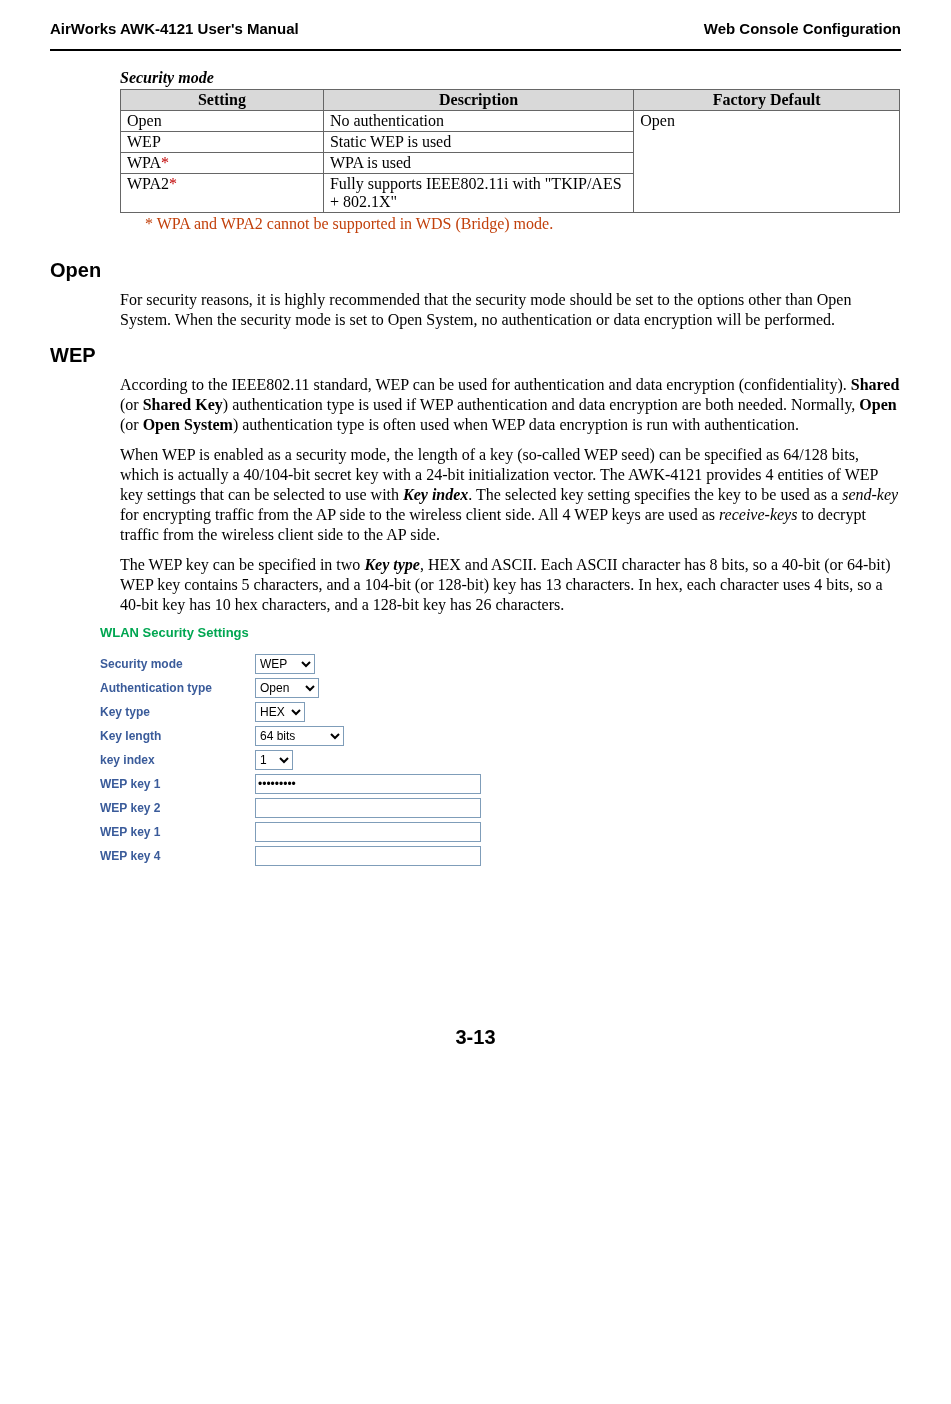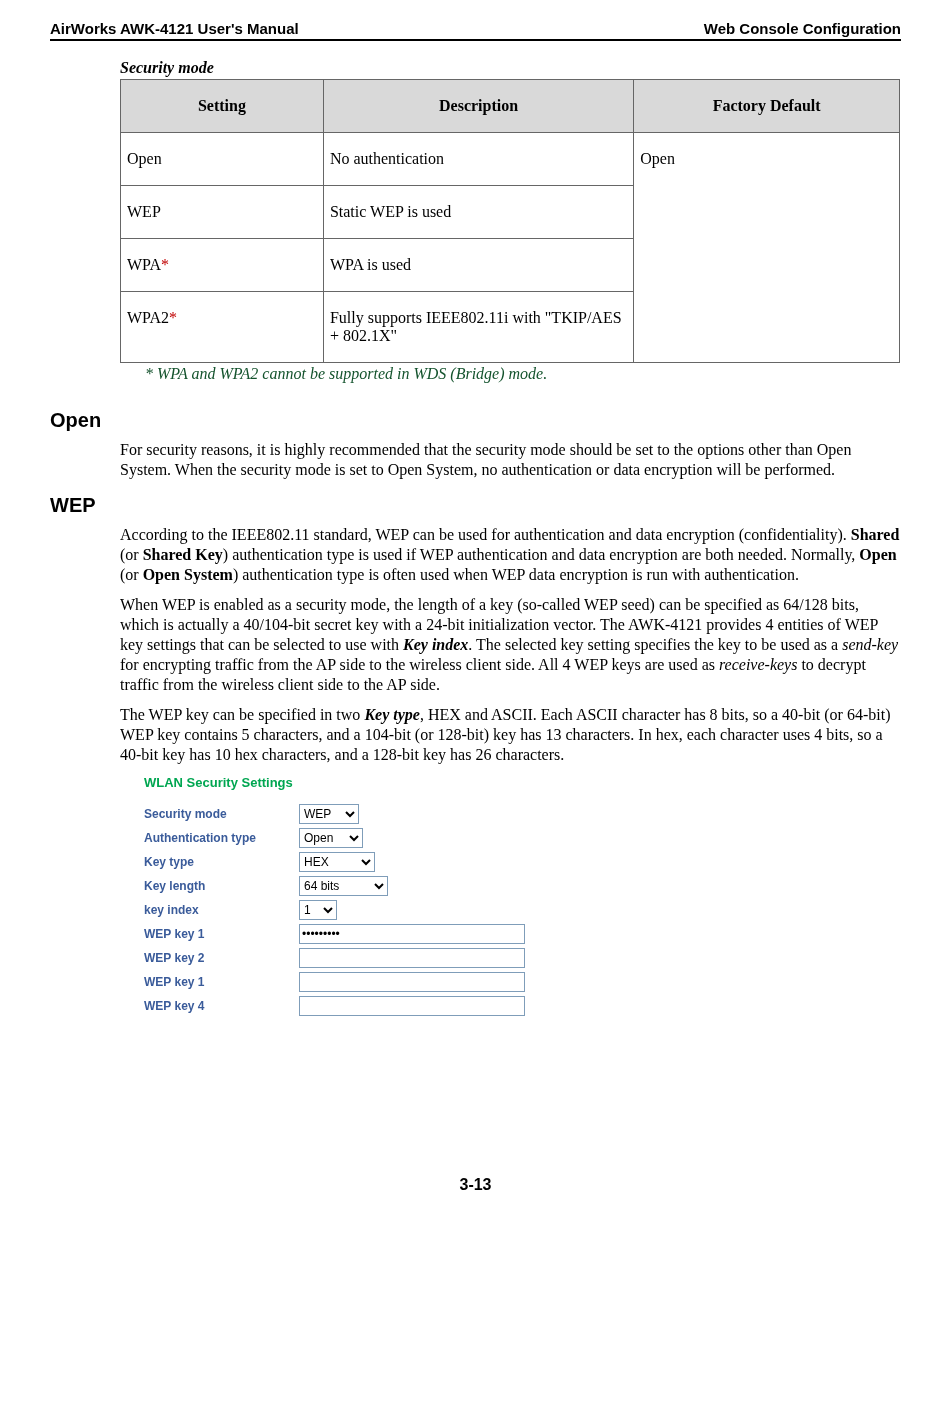--- a/index.html
+++ b/index.html
@@ -14,67 +14,66 @@
   .page {
     padding: 20px 50px 40px 50px;
   }
   .header-row {
     display: flex;
     justify-content: space-between;
     font-family: Arial, Helvetica, sans-serif;
     font-weight: bold;
     font-size: 15px;
     border-bottom: 2px solid #000;
-    padding-bottom: 2px;
+    padding-bottom: 12px;
     margin-bottom: 18px;
   }
   .sec-mode-title {
     font-style: italic;
     font-weight: bold;
     margin-left: 70px;
     margin-bottom: 2px;
   }
   table.sec-table {
     border-collapse: collapse;
     margin-left: 70px;
     width: 780px;
   }
   table.sec-table th, table.sec-table td {
     border: 1px solid #666;
-    padding: 17px 6px;
+    padding: 1px 6px;
     text-align: left;
     vertical-align: top;
     font-size: 16px;
   }
   table.sec-table th {
     background: #d9d9d9;
     font-weight: bold;
     text-align: center;
   }
   .red { color: #c00000; }
   .footnote {
-    color: #14532d;
-    font-style: italic;
+    color: #c2410c;
     margin-left: 95px;
     margin-top: 2px;
     margin-bottom: 26px;
   }
   h2.section {
     font-family: Arial, Helvetica, sans-serif;
     font-size: 20px;
     font-weight: bold;
     margin: 14px 0 8px 0;
   }
   .body-text {
     margin-left: 70px;
     margin-bottom: 10px;
     line-height: 1.25;
   }
   .form-area {
-    margin-left: 94px;
+    margin-left: 50px;
     margin-top: 10px;
     font-family: Verdana, Arial, sans-serif;
     font-size: 12px;
   }
   .form-title {
     color: #00a651;
     font-weight: bold;
     font-size: 13px;
     margin-bottom: 14px;
   }
@@ -102,21 +101,21 @@
     border: 1px solid #7f9db9;
     background: #fff;
     height: 16px;
     width: 220px;
     padding: 1px 2px;
   }
   .page-num {
     text-align: center;
     font-family: Arial, Helvetica, sans-serif;
     font-weight: bold;
-    font-size: 16px;
+    font-size: 20px;
     margin-top: 160px;
   }
   b { font-weight: bold; }
   i { font-style: italic; }
 </style>
 </head>
 <body>
 
 <div class="page">
   <div class="header-row">
@@ -177,21 +176,21 @@
       </select>
     </div>
     <div class="form-row">
       <div class="form-label">Authentication type</div>
       <select class="sel" style="width:64px">
         <option>Open</option>
       </select>
     </div>
     <div class="form-row">
       <div class="form-label">Key type</div>
-      <select class="sel" style="width:76px">
+      <select class="sel" style="width:50px">
         <option>HEX</option>
       </select>
     </div>
     <div class="form-row">
       <div class="form-label">Key length</div>
       <select class="sel" style="width:89px">
         <option>64 bits</option>
       </select>
     </div>
     <div class="form-row">

